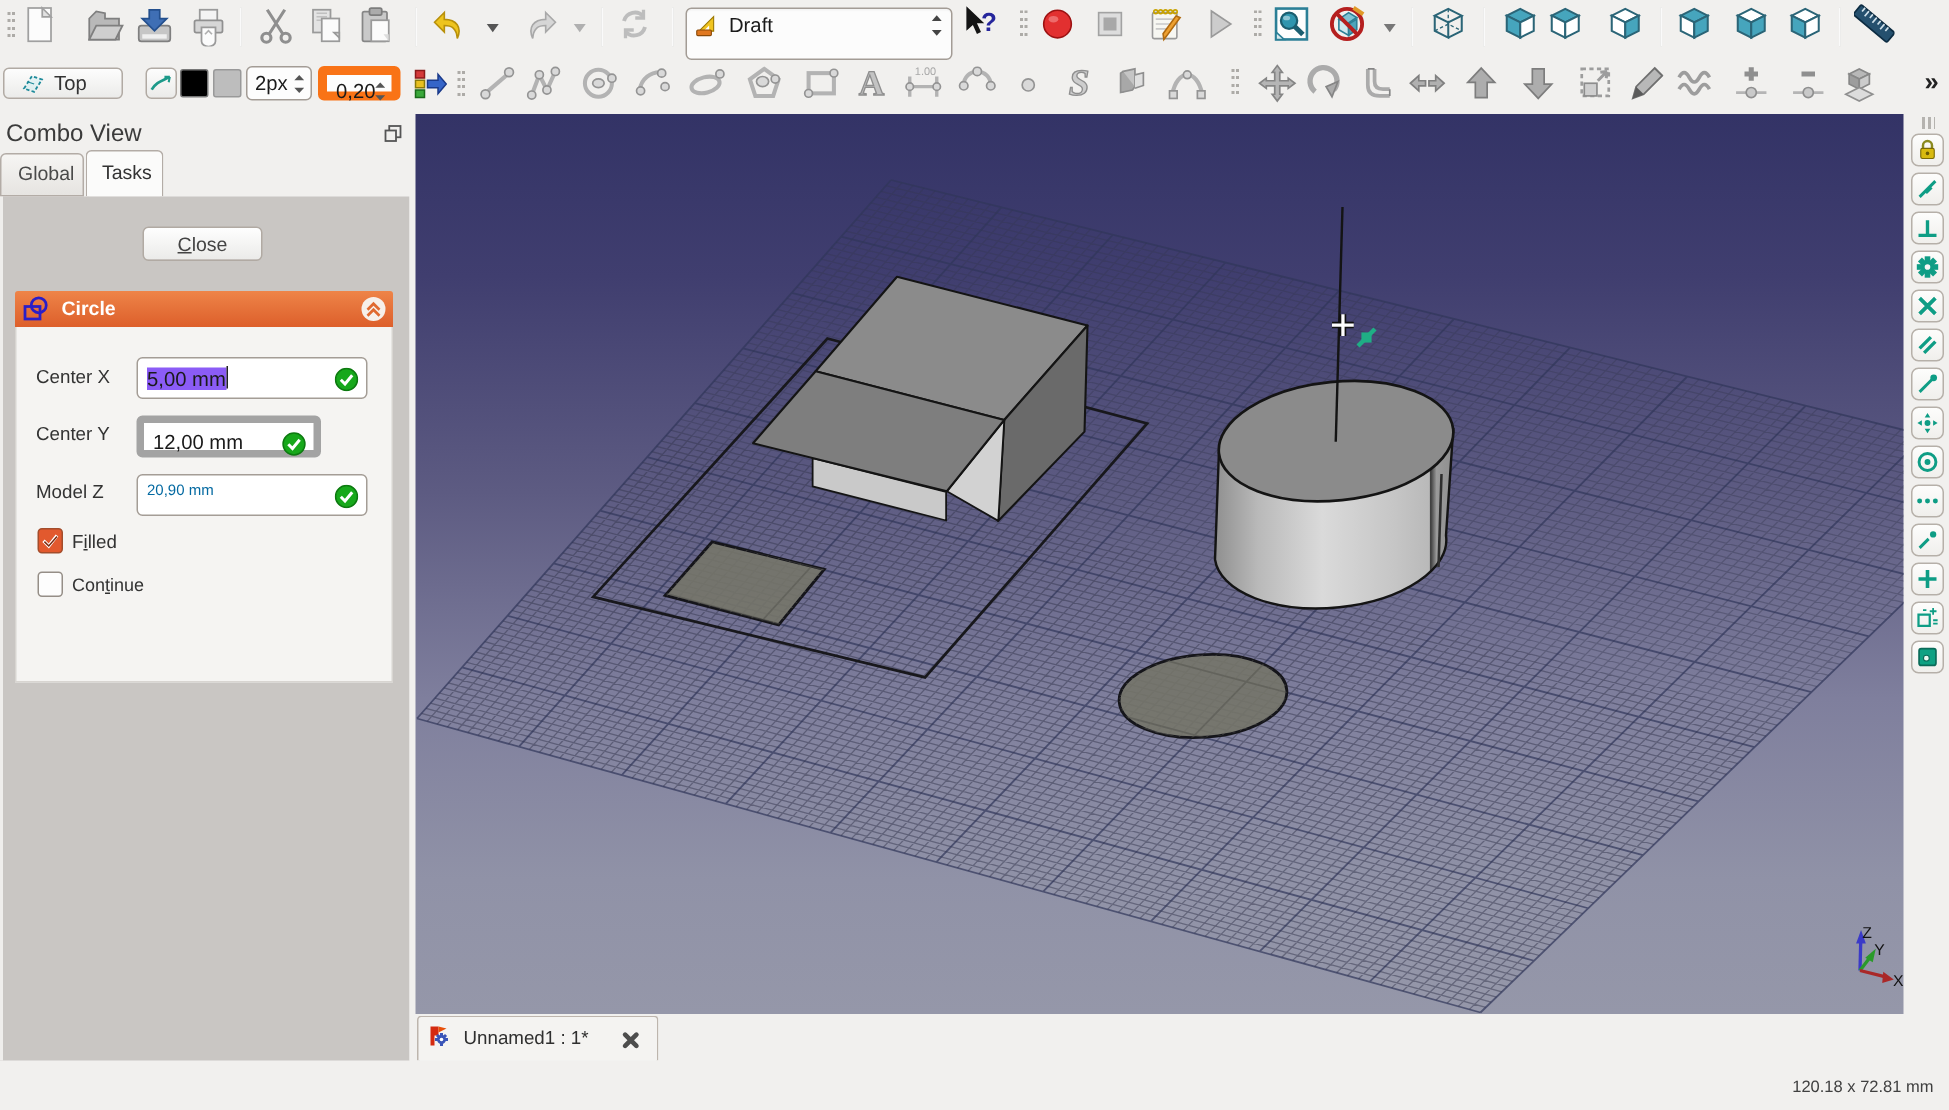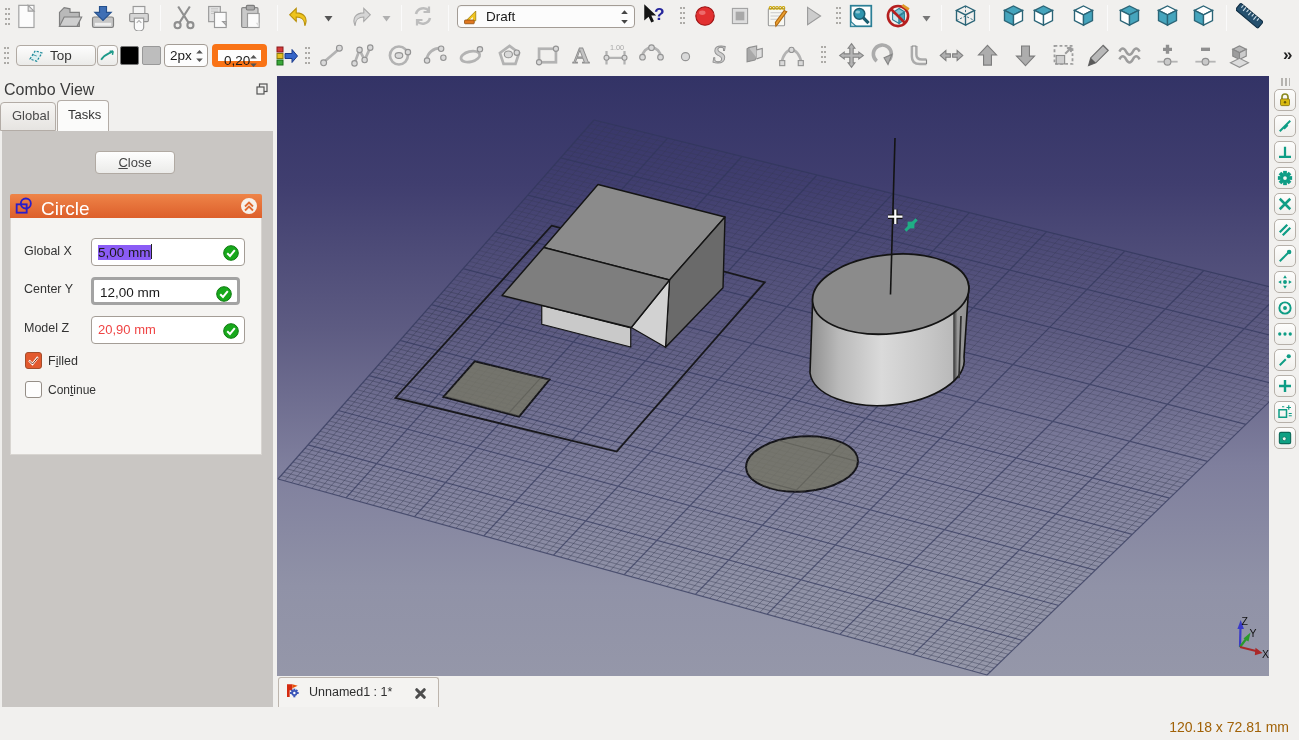--- a/index.html
+++ b/index.html
@@ -57,21 +57,21 @@
       <path d="M0.5,1 L8.5,1 4.5,6.5 z" fill="#b0b0b0"></path>
     </svg>
     <div style="position:absolute;left:401px;top:5px;width:1px;height:26px;background:#cdcdca;border-right:1px solid #fafafa"></div>
     <svg style="position:absolute;left:411px;top:4px" width="24" height="24" viewBox="0 0 24 24">
       <path d="M5,10 A7.5,7.5 0 0 1 18,7" fill="none" stroke="#bdbdbd" stroke-width="2.6"></path>
       <path d="M18,2.5 v5.5 h-5.5" fill="none" stroke="#bdbdbd" stroke-width="2.2"></path>
       <path d="M19,14 A7.5,7.5 0 0 1 6,17" fill="none" stroke="#bdbdbd" stroke-width="2.6"></path>
       <path d="M6,21.5 v-5.5 h5.5" fill="none" stroke="#bdbdbd" stroke-width="2.2"></path>
     </svg>
     <div style="position:absolute;left:448px;top:5px;width:1px;height:26px;background:#cdcdca;border-right:1px solid #fafafa"></div>
-    <div style="position:absolute;left:457px;top:5px;width:178px;height:23px;background:#fcfcfc;border:1px solid #a39c95;border-radius:4px;box-shadow:inset 0 1px 1px rgba(0,0,0,.04)">
+    <div style="position:absolute;left:457px;top:5px;width:178px;height:35px;background:#fcfcfc;border:1px solid #a39c95;border-radius:4px;box-shadow:inset 0 1px 1px rgba(0,0,0,.04)">
       <svg style="position:absolute;left:5px;top:2px" width="18" height="18" viewBox="0 0 24 24">
         <path d="M4,17 L17,4 17,17 z" fill="#f0c420" stroke="#9c7a06"></path>
         <path d="M13,12 L13,16 9,16 z" fill="#fff"></path>
         <rect x="2" y="16" width="13" height="5" rx="1" fill="#e07820" stroke="#8a4a08"></rect>
       </svg>
       <span style="position:absolute;left:28px;top:3px;font-size:13.5px;color:#1a1a1a">Draft</span>
       <svg style="position:absolute;right:5px;top:3px" width="9" height="16" viewBox="0 0 9 16">
         <path d="M1.2,5 L4.5,1.2 7.8,5 z" fill="#444"></path>
         <path d="M1.2,11 L4.5,14.8 7.8,11 z" fill="#444"></path>
       </svg>
@@ -180,21 +180,21 @@
     <svg style="position:absolute;left:1236px;top:2px" width="27" height="27" viewBox="0 0 24 24">
       <g transform="rotate(40 12 12)">
         <rect x="-1" y="8.5" width="26" height="7.5" rx="1" fill="#25506e" stroke="#0d2c42"></rect>
         <path d="M2,8.5v2.8M5,8.5v4M8,8.5v2.8M11,8.5v4M14,8.5v2.8M17,8.5v4M20,8.5v2.8" stroke="#cfe0ea" stroke-width="1"></path>
       </g>
     </svg>
   </div>
 <div style="position:absolute;left:0;top:0;width:1299px;height:76px">
     <div style="position:absolute;left:4px;top:47px;width:2px;height:18px;background:repeating-linear-gradient(#adaba7 0 2px,transparent 2px 5px)"></div>
     <div style="position:absolute;left:7px;top:47px;width:2px;height:18px;background:repeating-linear-gradient(#adaba7 0 2px,transparent 2px 5px)"></div>
-    <div style="position:absolute;left:16px;top:45px;width:80px;height:21px;background:linear-gradient(#fdfdfd,#ebebe9);border:1px solid #b1aaa3;border-radius:4px">
+    <div style="position:absolute;left:2px;top:45px;width:80px;height:21px;background:linear-gradient(#fdfdfd,#ebebe9);border:1px solid #b1aaa3;border-radius:4px">
       <svg style="position:absolute;left:10px;top:1px" width="18" height="18" viewBox="0 0 24 24">
         <path d="M4,16 L11,5 20,8 13,19 z" fill="#cdeef2" fill-opacity=".5" stroke="#1d8a9a" stroke-width="1.6" stroke-dasharray="3,2"></path>
         <path d="M7,10 l6,2" stroke="#1d8a9a"></path>
       </svg>
       <span style="position:absolute;left:33px;top:2px;font-size:13.5px;color:#333">Top</span>
     </div>
     <div style="position:absolute;left:97px;top:45px;width:21px;height:21px;background:linear-gradient(#fdfdfd,#ebebe9);border:1px solid #b1aaa3;border-radius:4px">
       <svg style="position:absolute;left:1px;top:1px" width="17" height="17" viewBox="0 0 24 24">
         <path d="M3,18 C8,10 13,10 20,6" fill="none" stroke="#1d9a8a" stroke-width="2.6"></path>
         <path d="M20,6 l-5,0 M20,6 l-1,5" stroke="#1d9a8a" stroke-width="2"></path>
@@ -359,46 +359,46 @@
 <div style="position:absolute;left:57px;top:100px;width:52px;height:31px;background:#fbfbfa;border:1px solid #b3aca6;border-bottom:0;border-radius:4px 4px 0 0">
     <span style="position:absolute;left:10px;top:6px;font-size:13px;color:#333">Tasks</span>
   </div>
 <div style="position:absolute;left:0px;top:131px;width:273px;height:576px;background:#c9c6c3;border-left:2px solid #efeeec"></div>
 <div style="position:absolute;left:95px;top:151px;width:80px;height:23px;background:linear-gradient(#fefefe,#ebebe9);border:1px solid #b1aaa3;border-radius:4px;text-align:center"><span style="font-size:13px;color:#444;line-height:22px"><span style="text-decoration:underline">C</span>lose</span></div>
 <div style="position:absolute;left:10px;top:194px;width:252px;height:24px;background:linear-gradient(#ee8448,#dd5f2b);border-radius:2px 2px 0 0">
     <svg style="position:absolute;left:5px;top:2px" width="20" height="20" viewBox="0 0 24 24">
       <rect x="2" y="10" width="12" height="10" fill="none" stroke="#2a1ec8" stroke-width="2.2"></rect>
       <circle cx="13" cy="9" r="6" fill="none" stroke="#2a1ec8" stroke-width="2.2"></circle>
     </svg>
-    <span style="position:absolute;left:31px;top:4px;font-size:19px;font-weight:normal;color:#fff">Circle</span>
+    <span style="position:absolute;left:31px;top:4px;font-size:13px;font-weight:bold;color:#fff">Circle</span>
     <svg style="position:absolute;right:4px;top:3px" width="18" height="18" viewBox="0 0 18 18">
       <circle cx="9" cy="9" r="8" fill="#f6f0ea"></circle>
       <path d="M5,9.5 L9,5.5 13,9.5 M5,13.5 L9,9.5 13,13.5" fill="none" stroke="#e06a30" stroke-width="1.8"></path>
     </svg>
   </div>
 <div style="position:absolute;left:10px;top:218px;width:252px;height:237px;background:#f5f4f2;border:1px solid #d8d5d1;border-top:0"></div>
-<span style="position:absolute;left:24px;top:244px;font-size:12.5px;color:#333">Global X</span>
+<span style="position:absolute;left:24px;top:244px;font-size:12.5px;color:#333">Center X</span>
 <div style="position:absolute;left:91px;top:238px;width:154px;height:28px;background:#fff;border:1px solid #a49d96;border-radius:4px">
     <span style="position:absolute;left:6px;top:5px;font-size:13.5px;color:#1a1a1a"><span style="background:#8b5cf6">5,00 mm</span><span style="display:inline-block;width:1px;height:15px;background:#222;vertical-align:-2px"></span></span>
     <svg style="position:absolute;right:5px;top:6px" width="16" height="16" viewBox="0 0 16 16">
       <circle cx="8" cy="8" r="7.3" fill="#17a81b" stroke="#0d7a10"></circle>
       <path d="M4.2,8.2 L7,11 11.8,5.2" fill="none" stroke="#fff" stroke-width="2"></path>
     </svg>
   </div>
 <span style="position:absolute;left:24px;top:282px;font-size:12.5px;color:#333">Center Y</span>
-<div style="position:absolute;left:91px;top:277px;width:149px;height:28px;background:#fff;border:3px solid #a3a3a3;border-radius:4px">
+<div style="position:absolute;left:91px;top:277px;width:123px;height:28px;background:#fff;border:5px solid #a3a3a3;border-radius:4px">
     <span style="position:absolute;left:6px;top:5px;font-size:13.5px;color:#1a1a1a">12,00 mm</span>
     <svg style="position:absolute;right:5px;top:6px" width="16" height="16" viewBox="0 0 16 16">
       <circle cx="8" cy="8" r="7.3" fill="#17a81b" stroke="#0d7a10"></circle>
       <path d="M4.2,8.2 L7,11 11.8,5.2" fill="none" stroke="#fff" stroke-width="2"></path>
     </svg>
   </div>
 <span style="position:absolute;left:24px;top:321px;font-size:12.5px;color:#333">Model Z</span>
 <div style="position:absolute;left:91px;top:316px;width:154px;height:28px;background:#fff;border:1px solid #a49d96;border-radius:4px">
-    <span style="position:absolute;left:6px;top:5px;font-size:13px;color:#ef4444">20,90 mm</span>
+    <span style="position:absolute;left:6px;top:5px;font-size:10px;color:#0369a1">20,90 mm</span>
     <svg style="position:absolute;right:5px;top:6px" width="16" height="16" viewBox="0 0 16 16">
       <circle cx="8" cy="8" r="7.3" fill="#17a81b" stroke="#0d7a10"></circle>
       <path d="M4.2,8.2 L7,11 11.8,5.2" fill="none" stroke="#fff" stroke-width="2"></path>
     </svg>
   </div>
 <div style="position:absolute;left:25px;top:352px;width:17px;height:17px;background:#e2592e;border:1px solid #a34d2c;border-radius:3px">
     <svg width="15" height="15" viewBox="0 0 15 15" style="position:absolute;left:0;top:0">
       <path d="M3,7.5 L6.5,11 12,4" fill="none" stroke="#fff" stroke-width="2.2"></path>
       <path d="M3.6,8.1 L6.5,11 12,4.6" fill="none" stroke="#7a2a10" stroke-width="1"></path>
     </svg>
@@ -563,12 +563,12 @@
       <rect x="16" y="10" width="3" height="3" transform="rotate(-45 17.5 11.5)"></rect>
     </g>
     <circle cx="14" cy="15" r="1.8" fill="#fff"></circle>
   </svg>
 <span style="position:absolute;left:309px;top:685px;font-size:12.5px;color:#2f2f2f">Unnamed1 : 1*</span>
 <svg style="position:absolute;left:413px;top:686px" width="15" height="15" viewBox="0 0 24 24">
     <g transform="rotate(45 12 12)" stroke="#4d4d4d" stroke-width="5" stroke-linecap="round">
       <path d="M12,3.5 V20.5 M3.5,12 H20.5"></path>
     </g>
   </svg>
-<span style="position:absolute;right:10px;top:719px;font-size:14px;color:#a16207">120.18 x 72.81 mm</span>
+<span style="position:absolute;right:10px;top:719px;font-size:11px;color:#404040">120.18 x 72.81 mm</span>
 </body></html>

